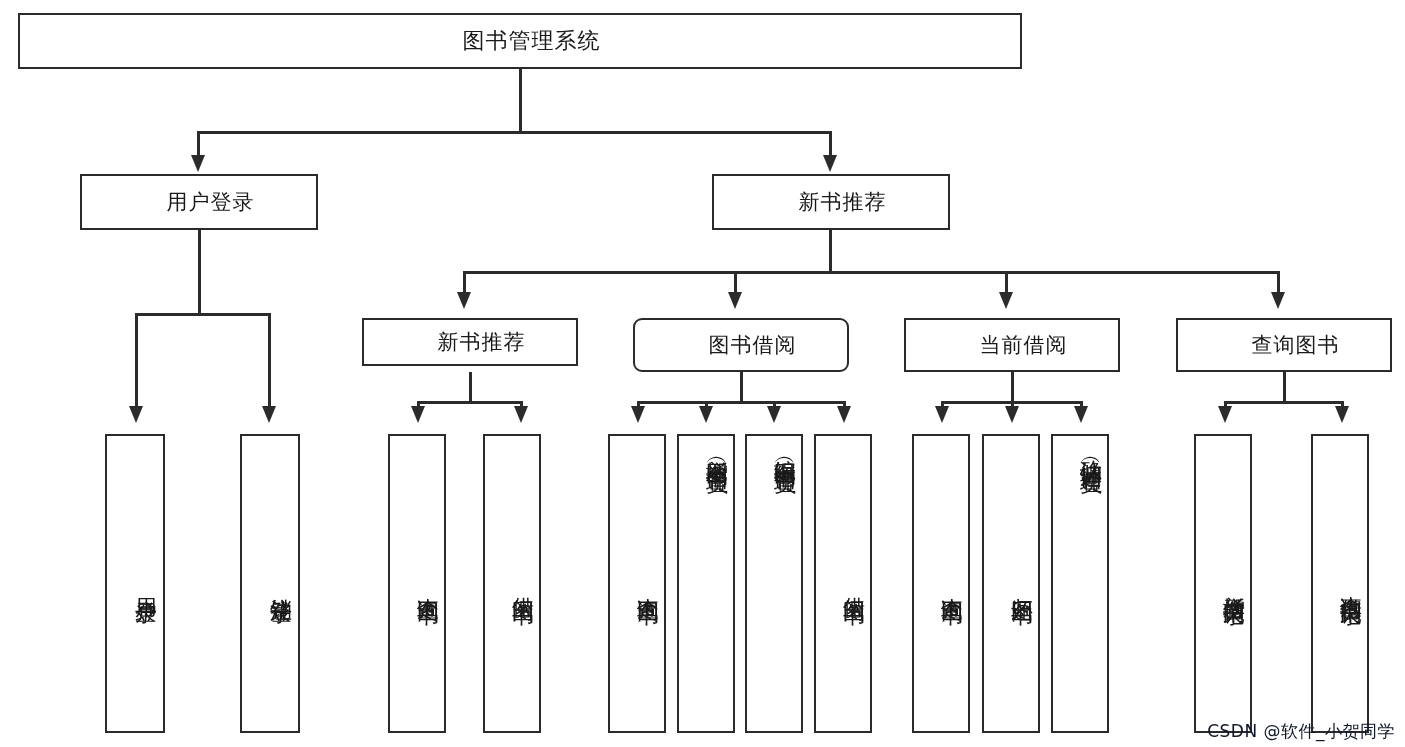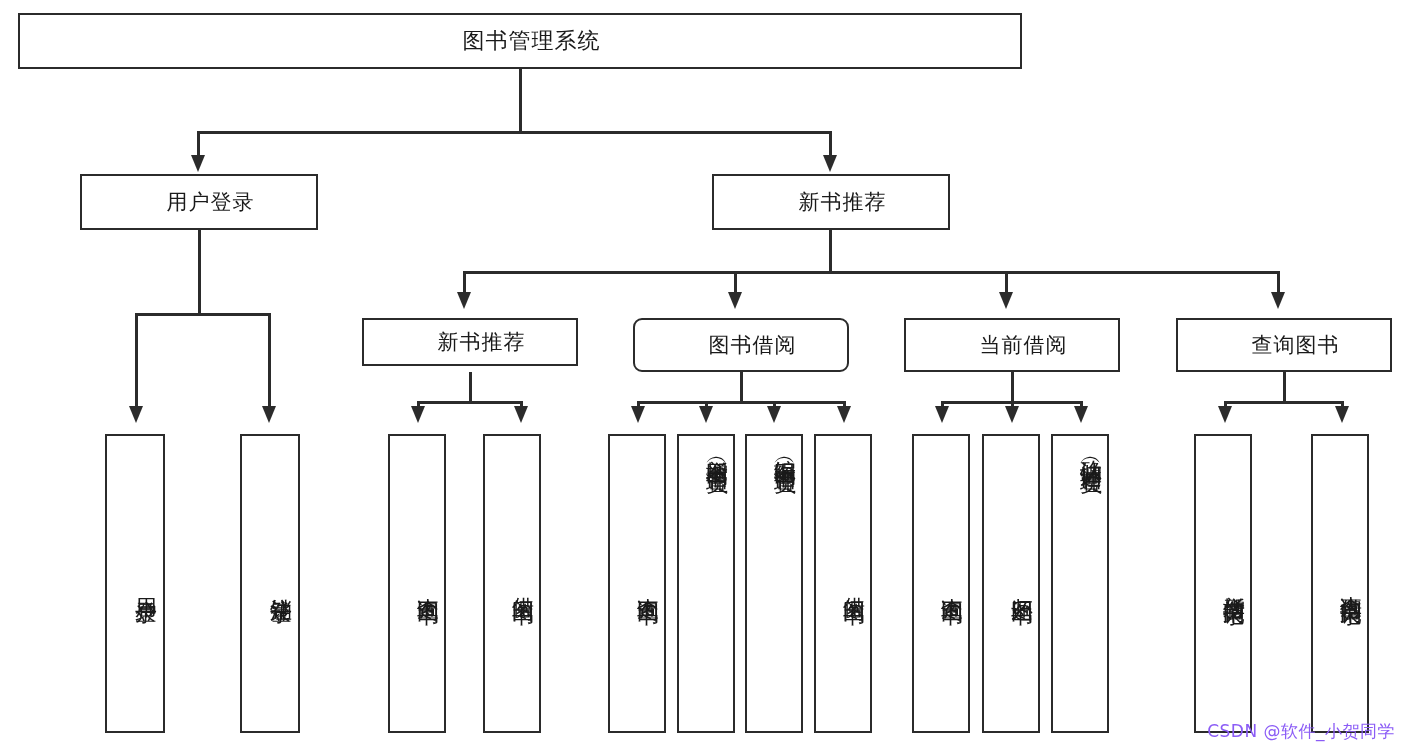--- a/index.html
+++ b/index.html
@@ -72,21 +72,21 @@
     border-left: 7px solid transparent;
     border-right: 7px solid transparent;
     border-top: 17px solid #2b2b2b;
   }
 
   
   #watermark {
     position: absolute;
     right: 10px;
     bottom: 4px;
-    color: #8b5cf6;
+    color: #0f172a;
     font-size: 17px;
     letter-spacing: 0.5px;
     white-space: nowrap;
     pointer-events: none;
   }
 </style>
 </head>
 <body>
 
 <div id="canvas">

